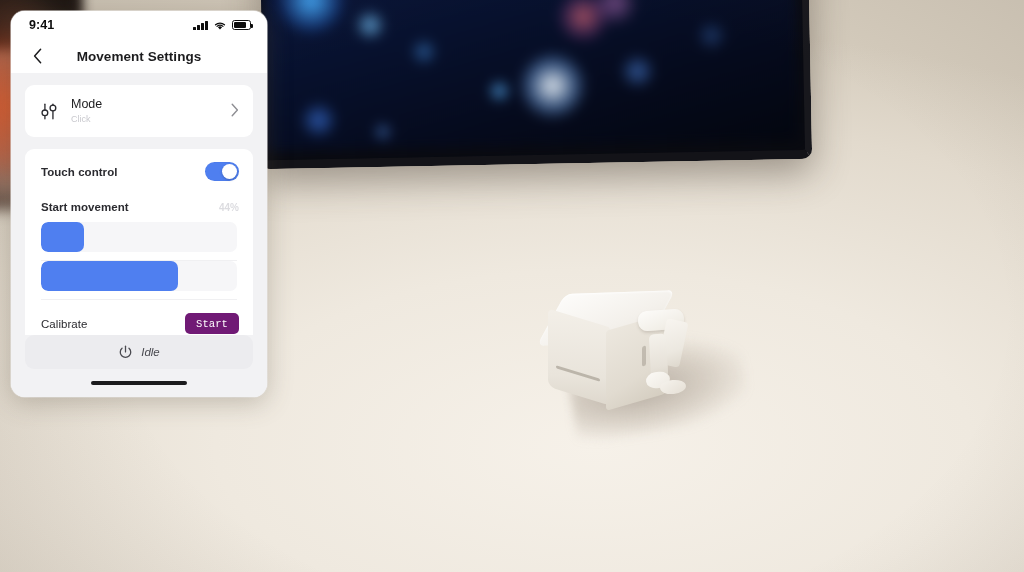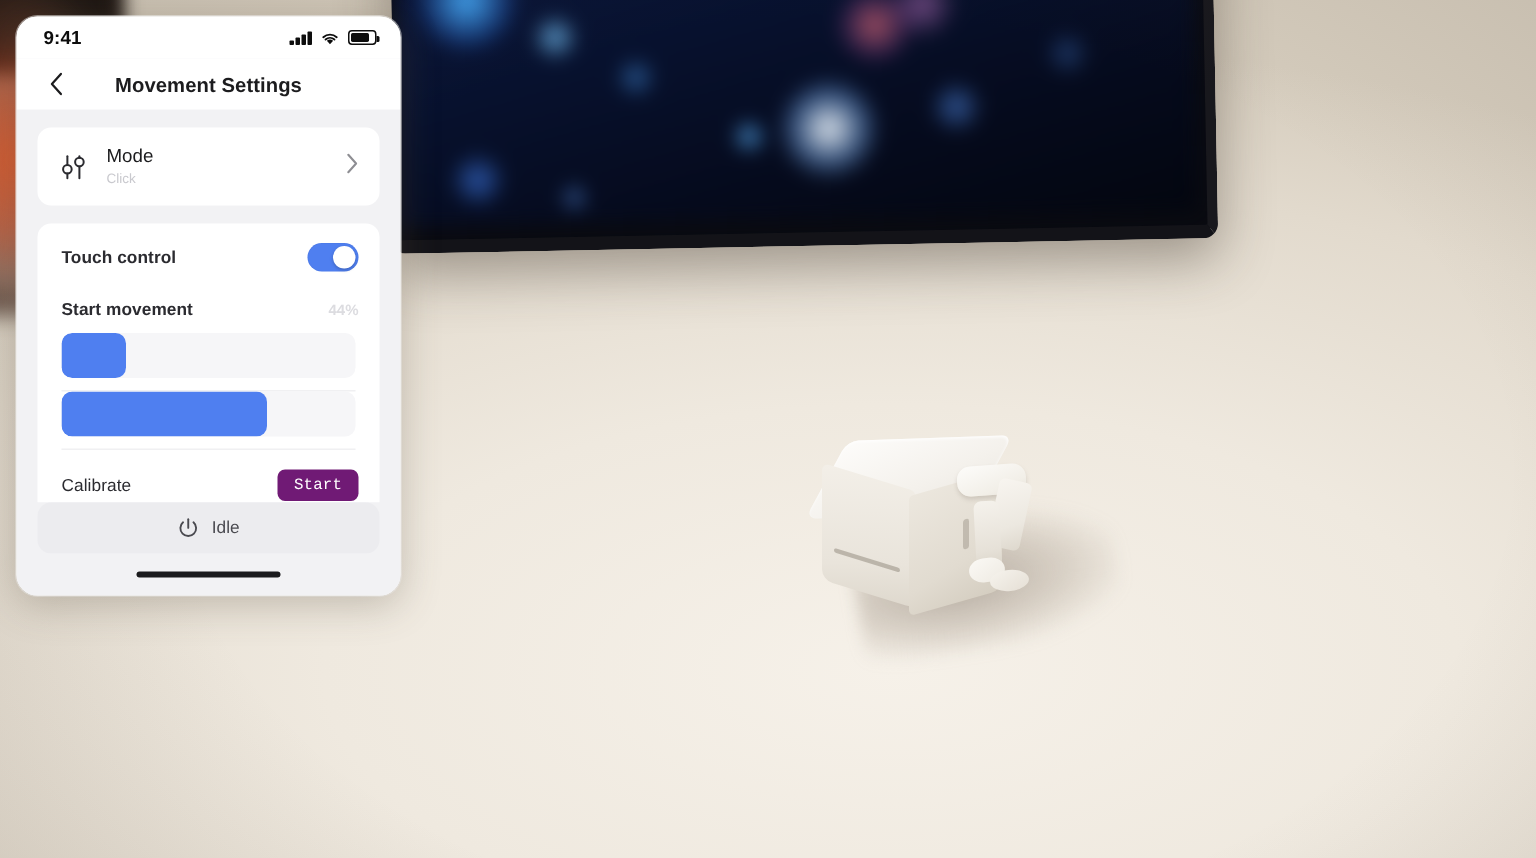--- a/index.html
+++ b/index.html
@@ -248,21 +248,21 @@
     cursor:pointer; font-family:Liberation Mono, monospace; letter-spacing:.1px;
   }
 
   
   .footer { flex:none; padding:0 14px 0; background:#f2f2f4; }
   .status-pill {
     background:#ececef; border-radius:9px; height:34px;
     display:flex; align-items:center; justify-content:center; gap:8px;
     cursor:pointer;
   }
-  .status-pill .lbl { font-size:11.5px; color:#4a4a50; }
+  .status-pill .lbl { font-size:11.5px; color:#4a4a50;font-style:italic; }
   .home-wrap { height:28px; display:flex; align-items:center; justify-content:center; background:#f2f2f4; }
   .home-ind { width:96px; height:4px; background:#1b1b1d; border-radius:3px; }
 
   
   .vignette {
     position:absolute; inset:0; pointer-events:none;
     background:radial-gradient(ellipse 760px 520px at 55% 55%, rgba(0,0,0,0) 58%, rgba(70,58,46,.13) 100%);
   }
 </style>
 </head>

